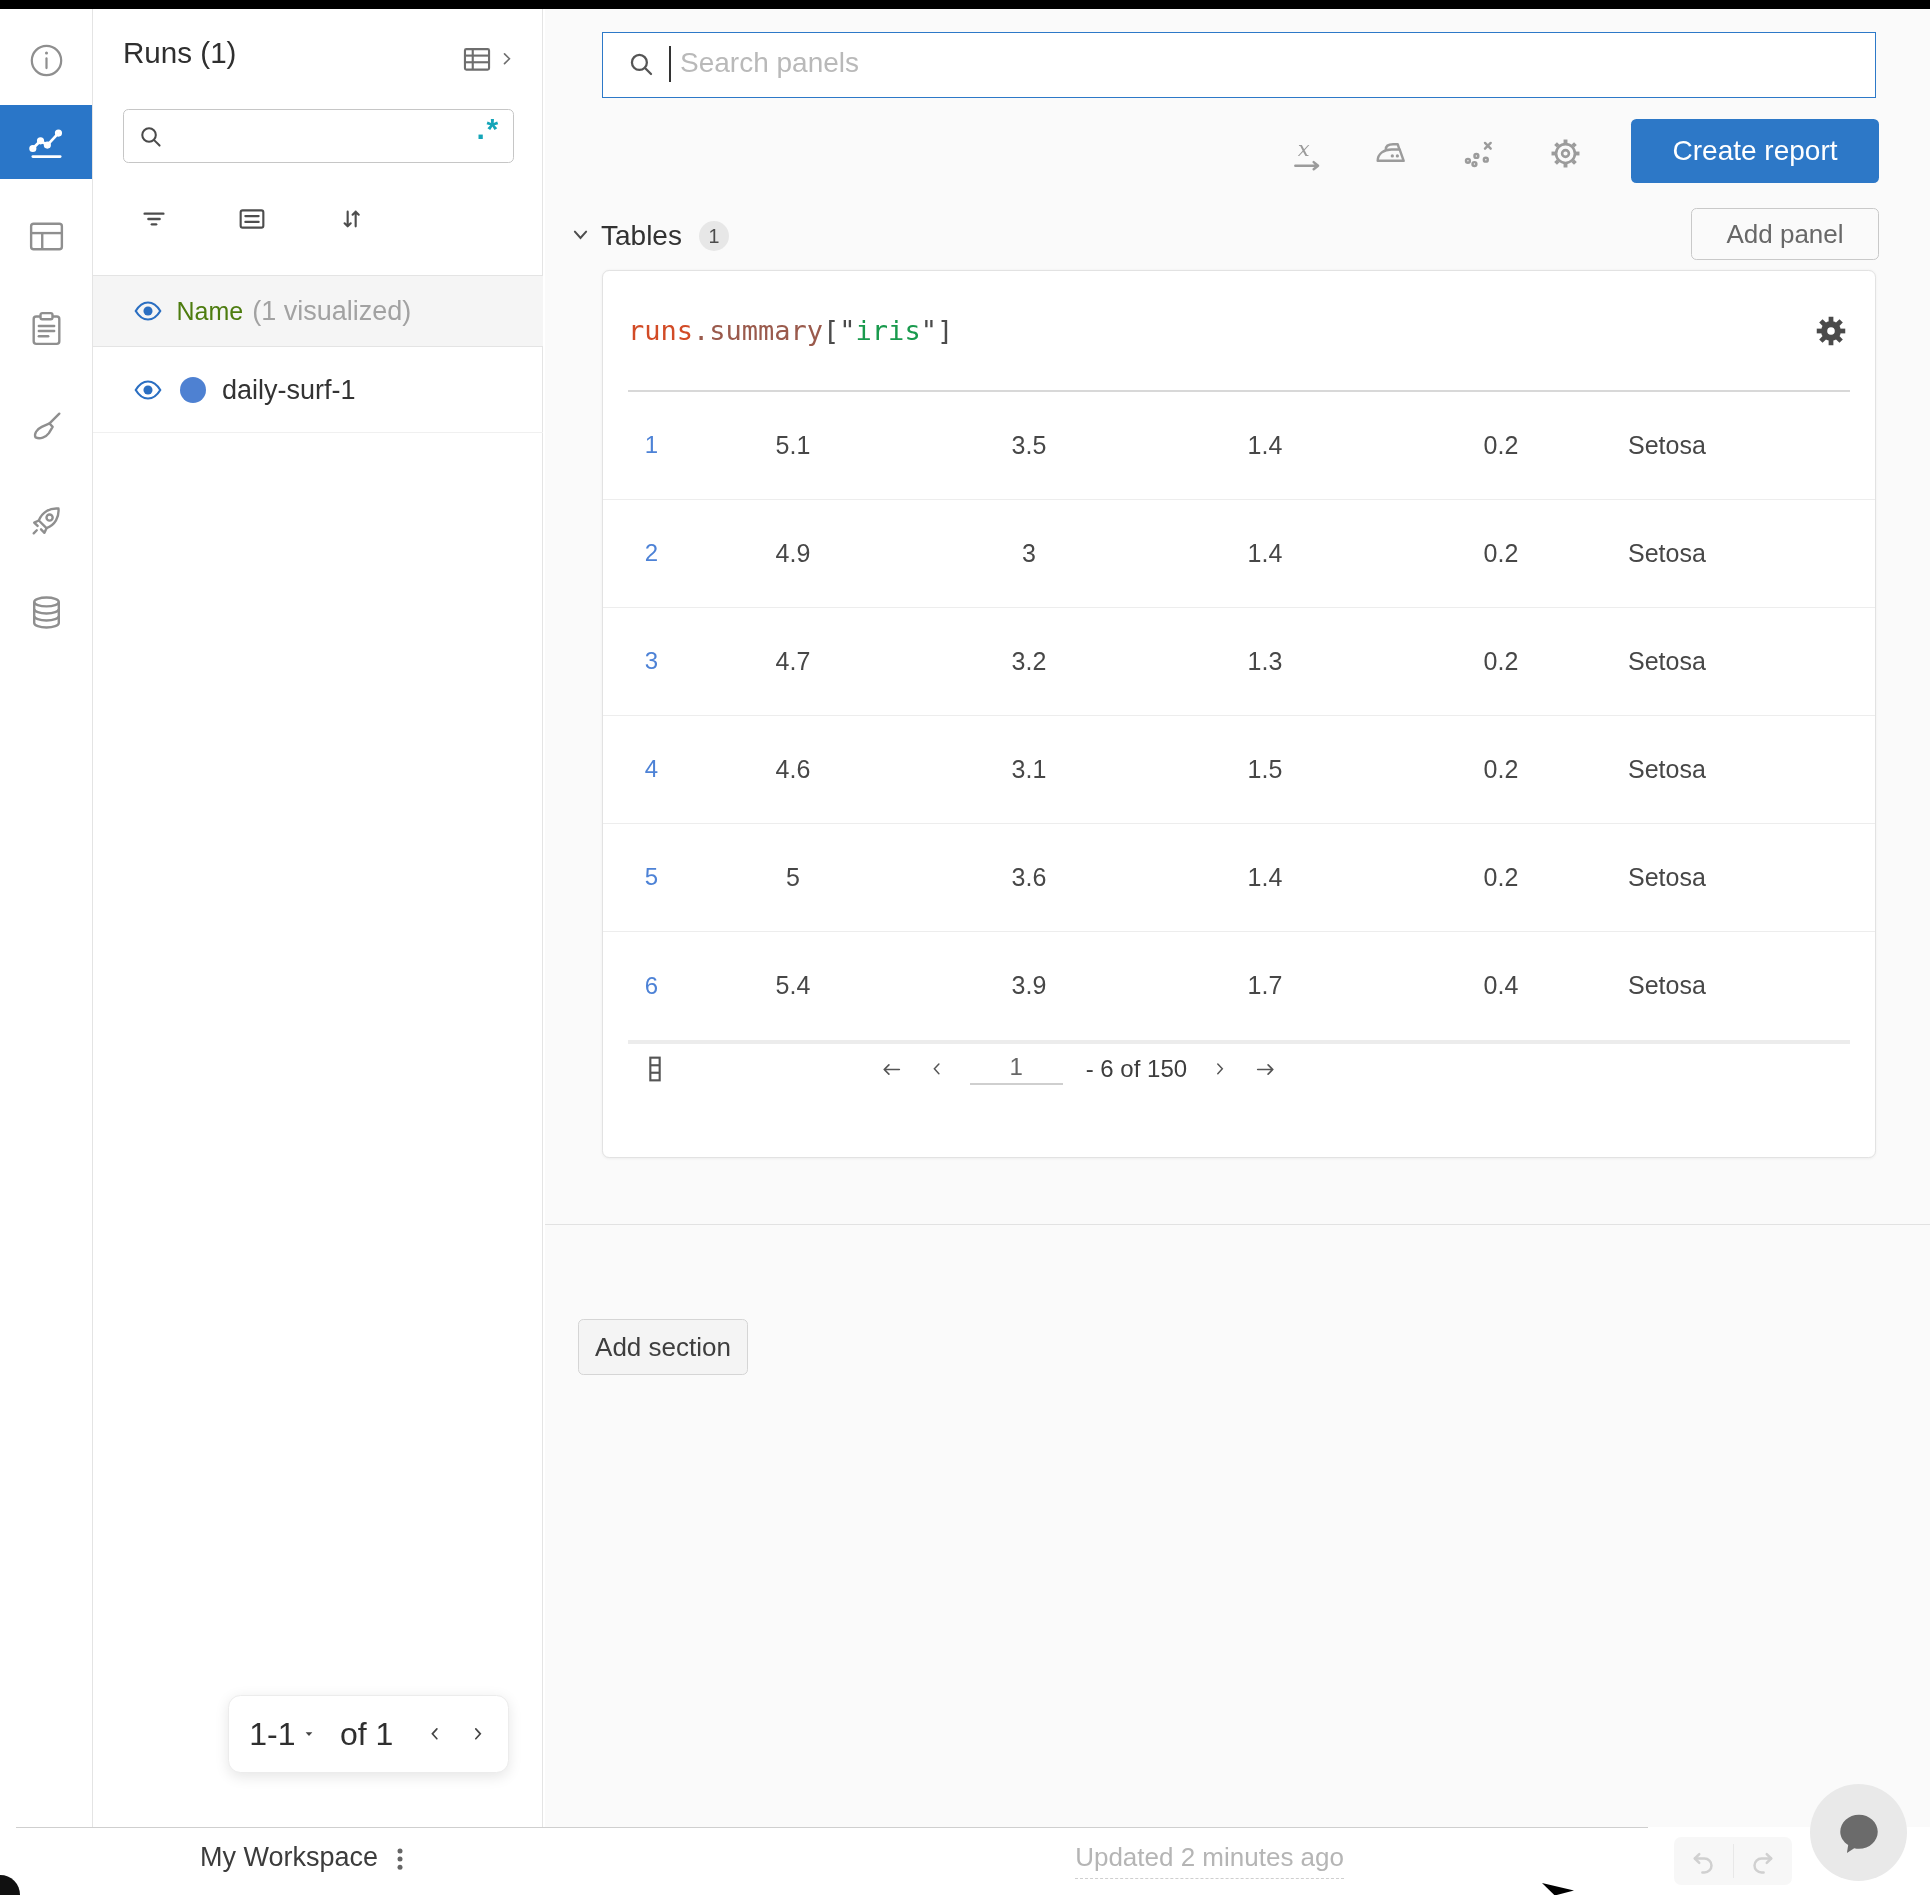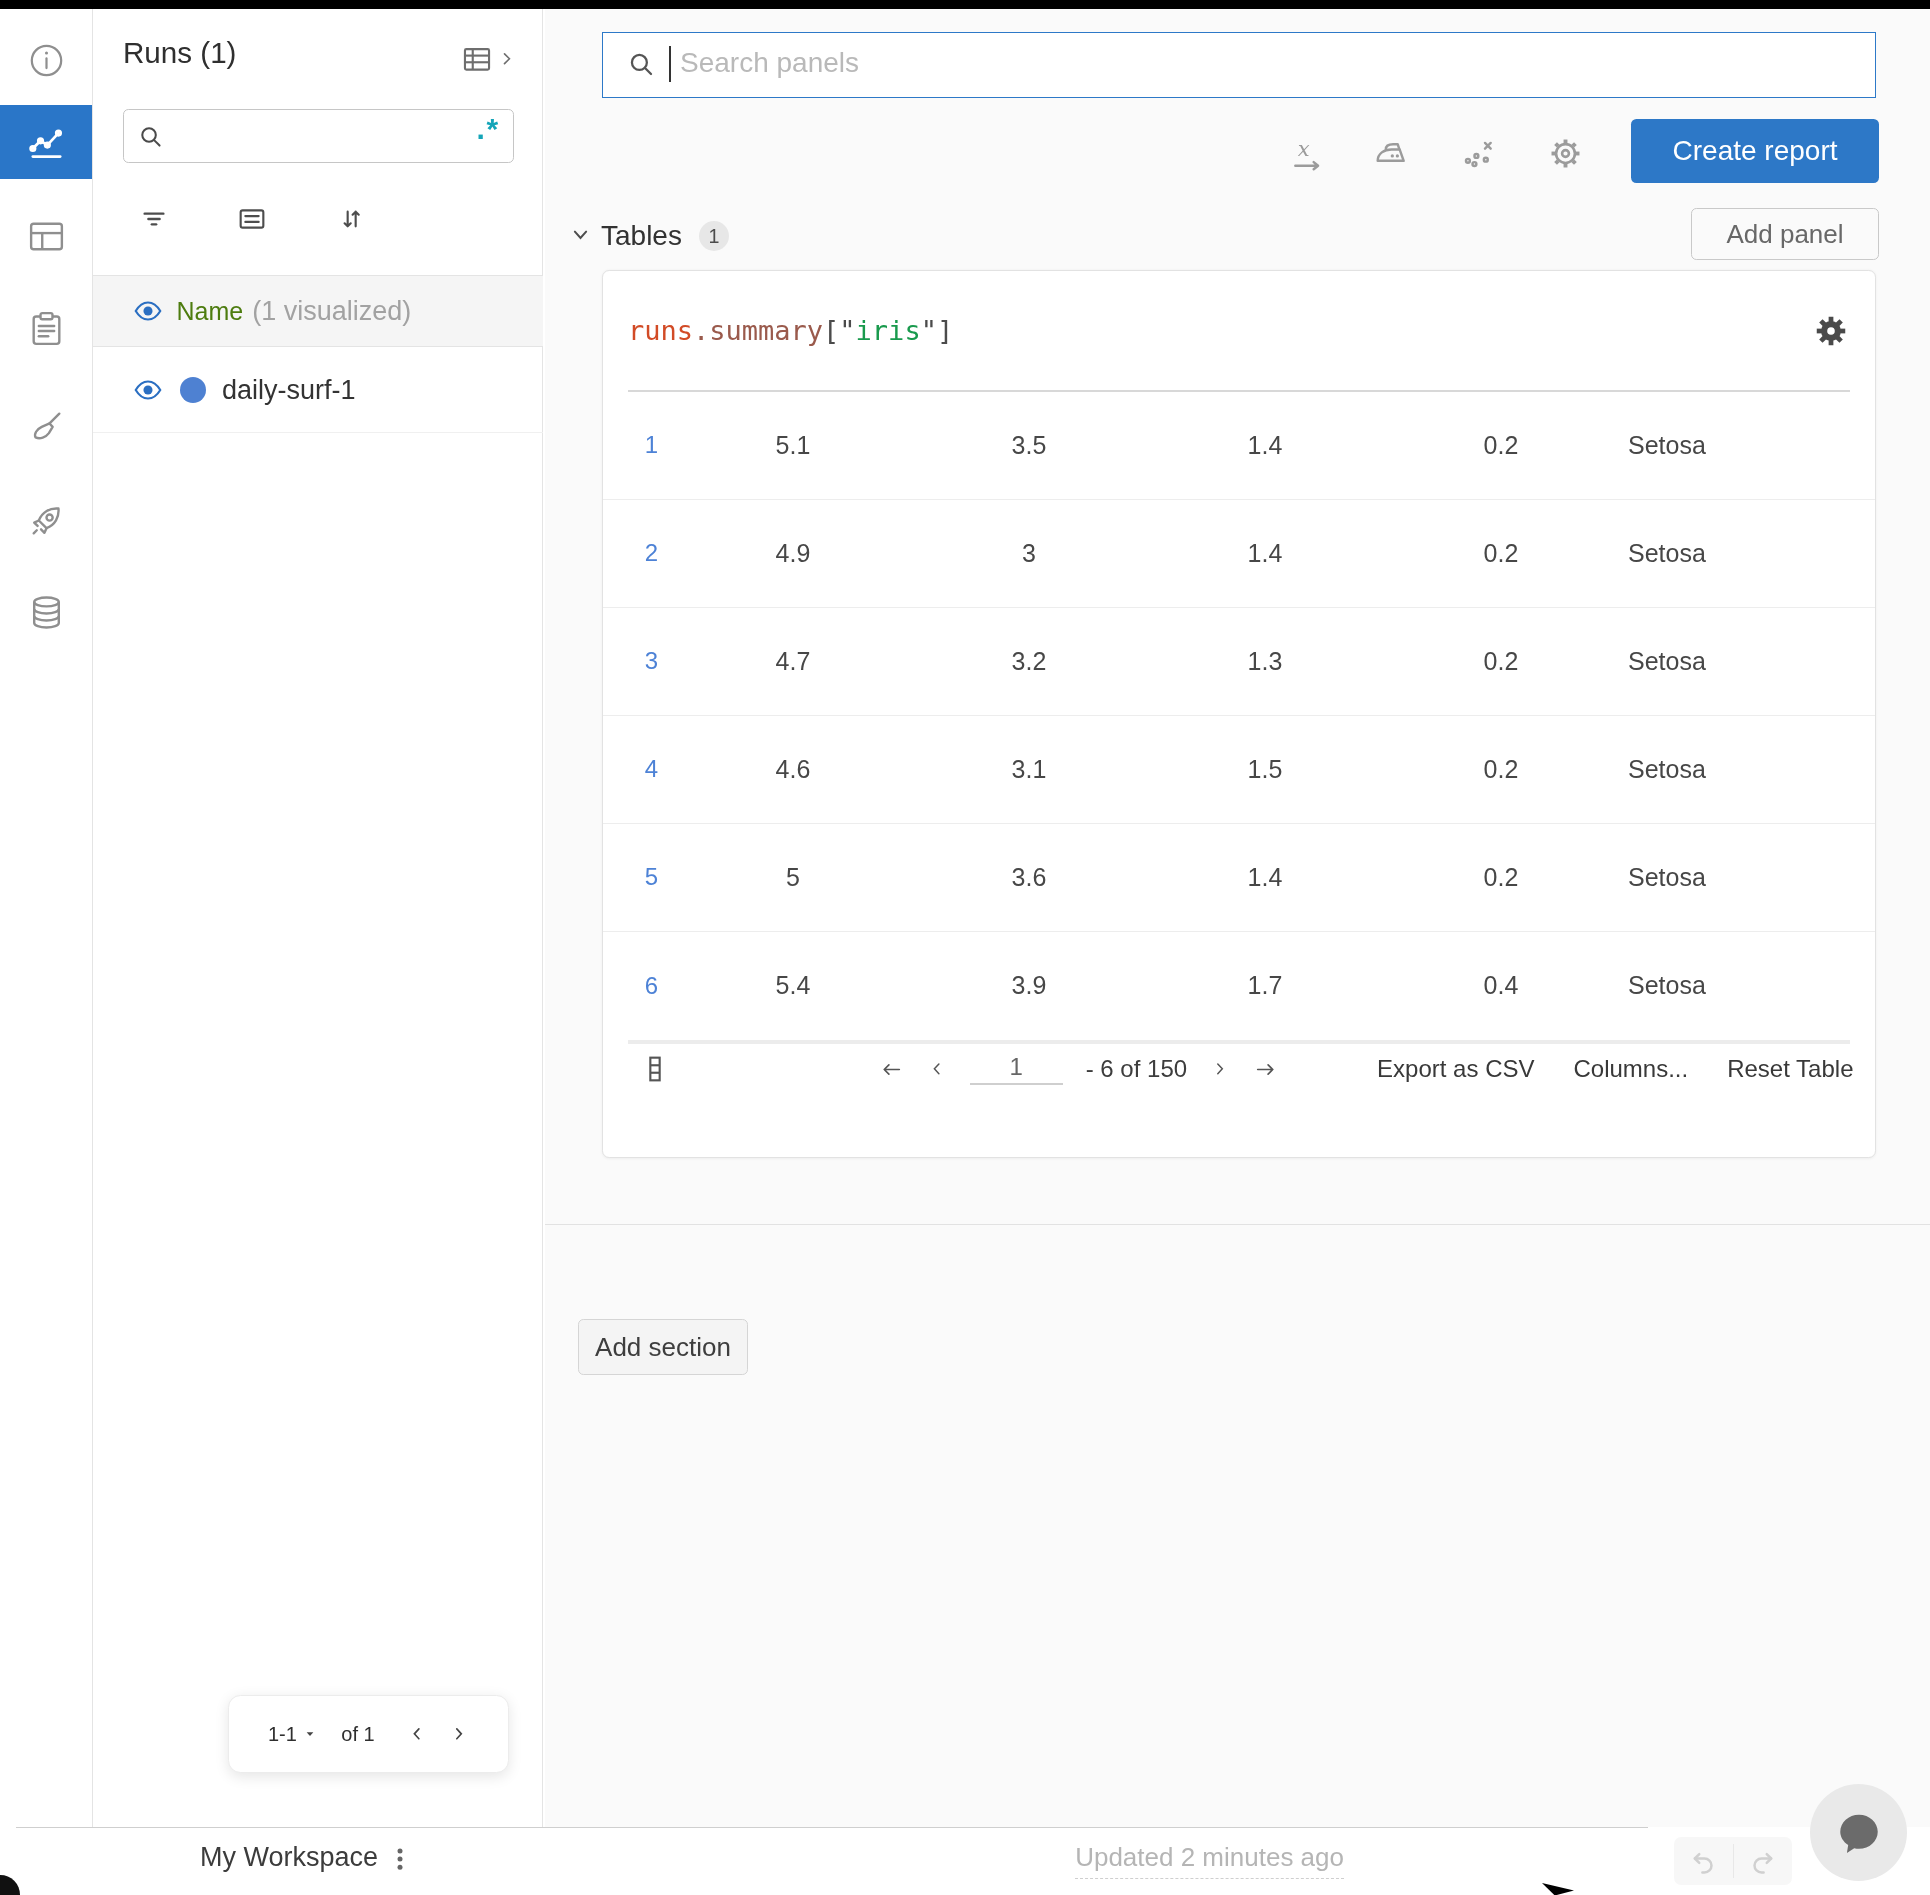--- a/index.html
+++ b/index.html
@@ -29,21 +29,21 @@
   .sb-tool{position:absolute;top:185px;width:50px;height:50px;color:#4d4d4d;}
   .sb-tool svg{width:32px;height:32px;}
   #name-row{left:0;top:266px;width:450px;height:72px;background:#f5f5f5;border-top:0.9px solid #e4e4e4;border-bottom:0.9px solid #e4e4e4;box-sizing:border-box;display:flex;align-items:center;}
   #run-row{left:0;top:339px;width:450px;height:85px;border-bottom:0.9px solid #f0f0f0;box-sizing:border-box;display:flex;align-items:center;}
   .eye{margin-left:39px;width:32px;height:32px;color:#2b6fc2;cursor:pointer;flex:none;}
   .name-label{margin-left:12.5px;font-size:25px;color:#4d7c0f;}
   .name-sub{margin-left:9px;font-size:27px;color:#a2a2a2;}
   .run-dot{margin-left:16px;width:26px;height:26px;border-radius:50%;background:#4e81d2;flex:none;}
   .run-name{margin-left:16px;font-size:27px;color:#333;}
   #sb-pill{left:135px;top:1686px;width:279px;height:76px;background:#fff;border:0.9px solid #ececec;border-radius:12.5px;
-           box-shadow:0 3.6px 14.3px rgba(0,0,0,.10);display:flex;align-items:center;justify-content:center;font-size:20px;color:#2f2f2f;}
+           box-shadow:0 3.6px 14.3px rgba(0,0,0,.10);display:flex;align-items:center;justify-content:center;font-size:32px;color:#2f2f2f;}
   #sb-pill svg{width:19.7px;height:19.7px;color:#444;}
   .pill-gap{width:23px;} .pill-gap2{width:32px;}
 
   
   #main{left:545px;top:9px;width:1386px;height:1818px;background:#fafafa;}
   #panel-search{position:absolute;left:57px;top:23px;width:1274px;height:66px;background:#fff;border:1.8px solid #2d79c8;border-radius:0;box-sizing:border-box;cursor:text;}
   #panel-search svg{position:absolute;left:21.5px;top:15px;width:32px;height:32px;color:#555;}
   #search-caret{position:absolute;left:66px;top:13.4px;width:1.8px;height:36px;background:#333;}
   #search-ph{position:absolute;left:77px;top:14.3px;font-size:28px;color:#b9b9b9;}
   .tb-icon{position:absolute;top:124px;width:41px;height:41px;color:#9b9b9b;}
@@ -402,25 +402,20 @@
           </svg>
           <div id="page-input">1</div>
           <span id="page-range">- 6 of 150</span>
           <svg viewBox="0 0 24 24" fill="none" stroke="currentColor" stroke-width="1.8" stroke-linecap="round" style="width:19.7px;height:19.7px;">
             <polyline points="9.5,6 15,12 9.5,18"></polyline>
           </svg>
           <svg viewBox="0 0 24 24" fill="none" stroke="currentColor" stroke-width="1.6" stroke-linecap="round" stroke-linejoin="round">
             <path d="M4.5 12 H19 M19 12 L14.5 7.5 M19 12 L14.5 16.5"></path>
           </svg>
         </div>
-        <div id="tactions">
-          <span>Export as CSV</span>
-          <span>Columns...</span>
-          <span>Reset Table</span>
-        </div>
       </div>
     </section>
 
     <div id="main-div1"></div>
     <button id="btn-addsection">Add section</button>
   </main>
 
   <footer class="abs" id="bottombar">
     <span id="ws-label">My Workspace</span>
     <div id="ws-kebab" class="icon-btn">

